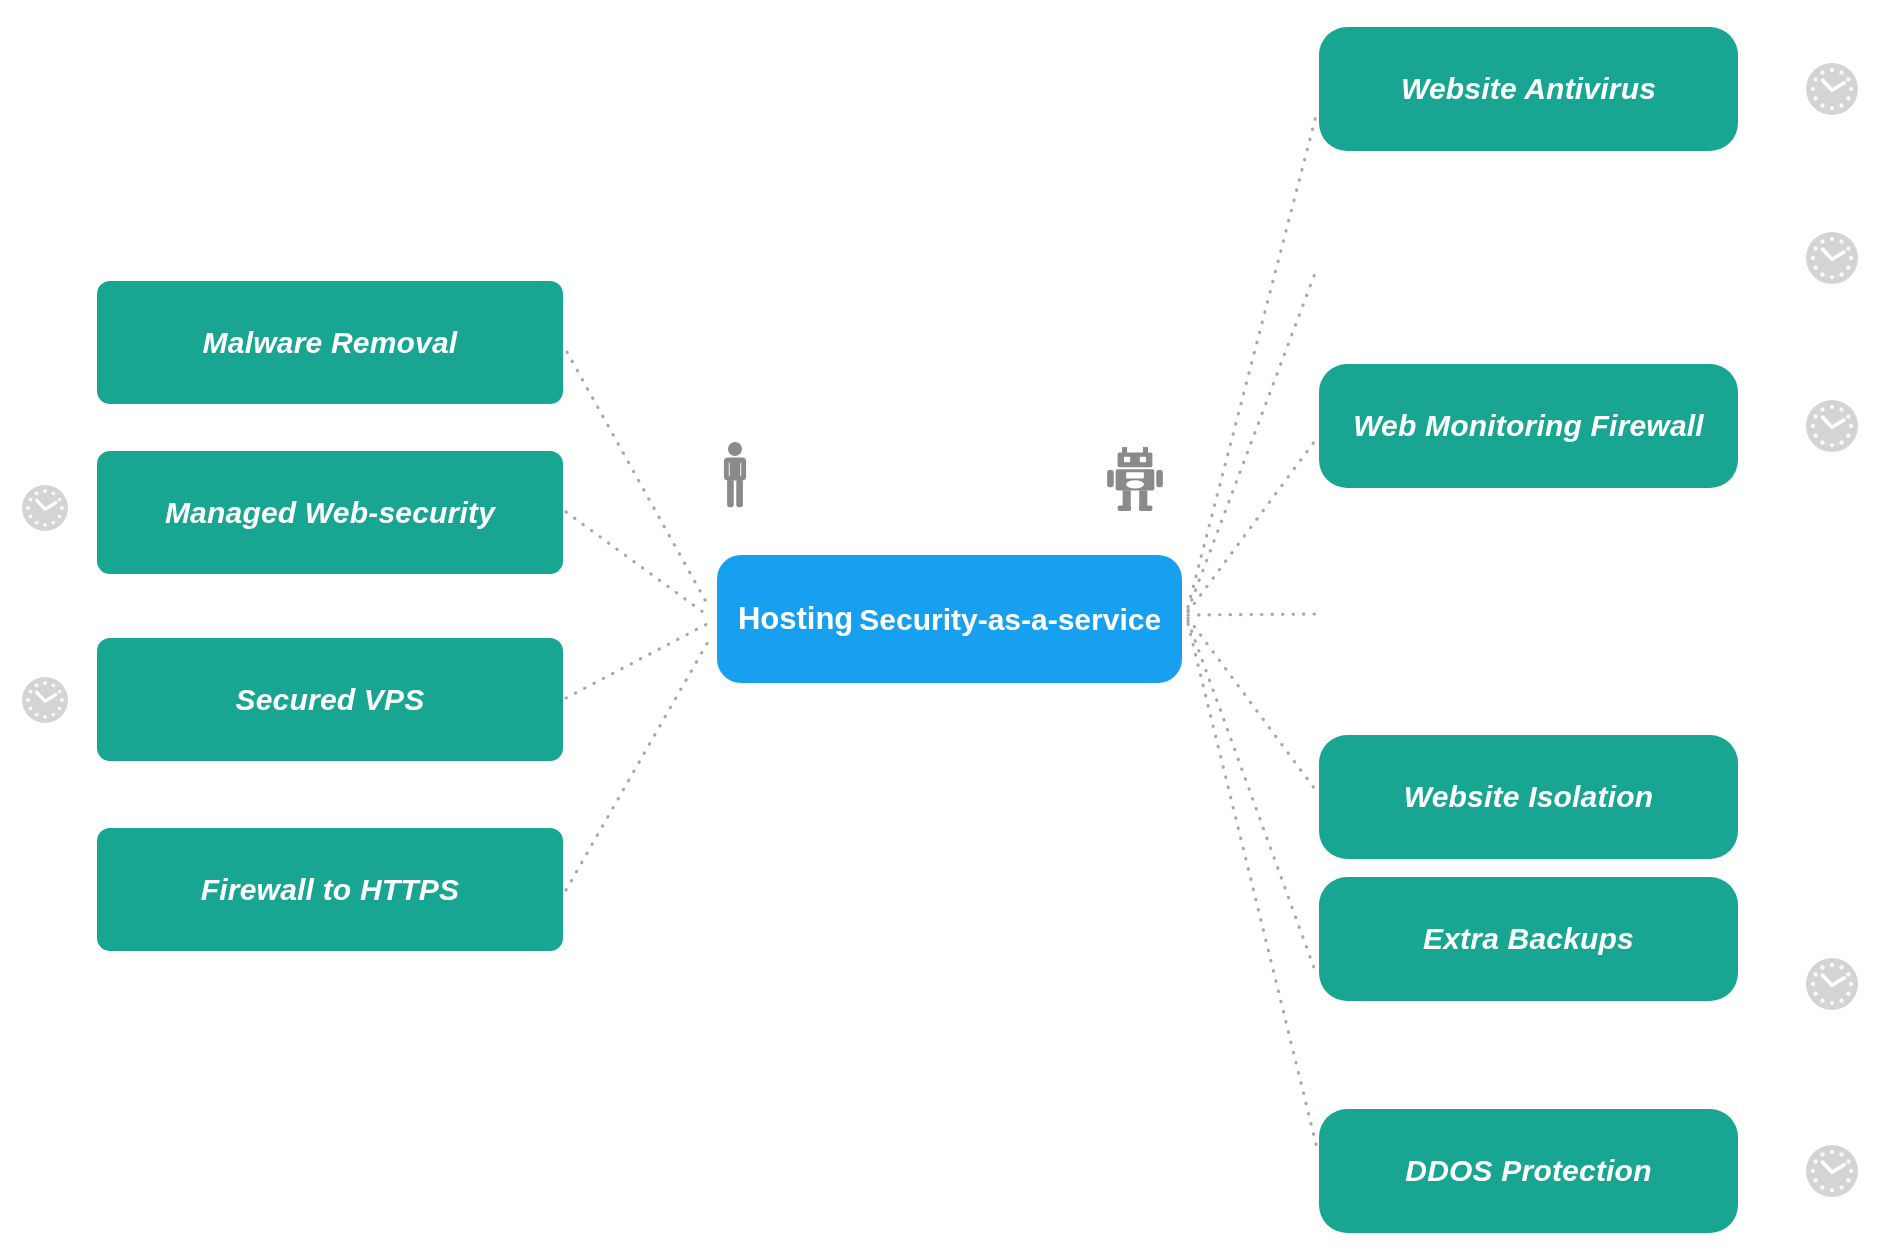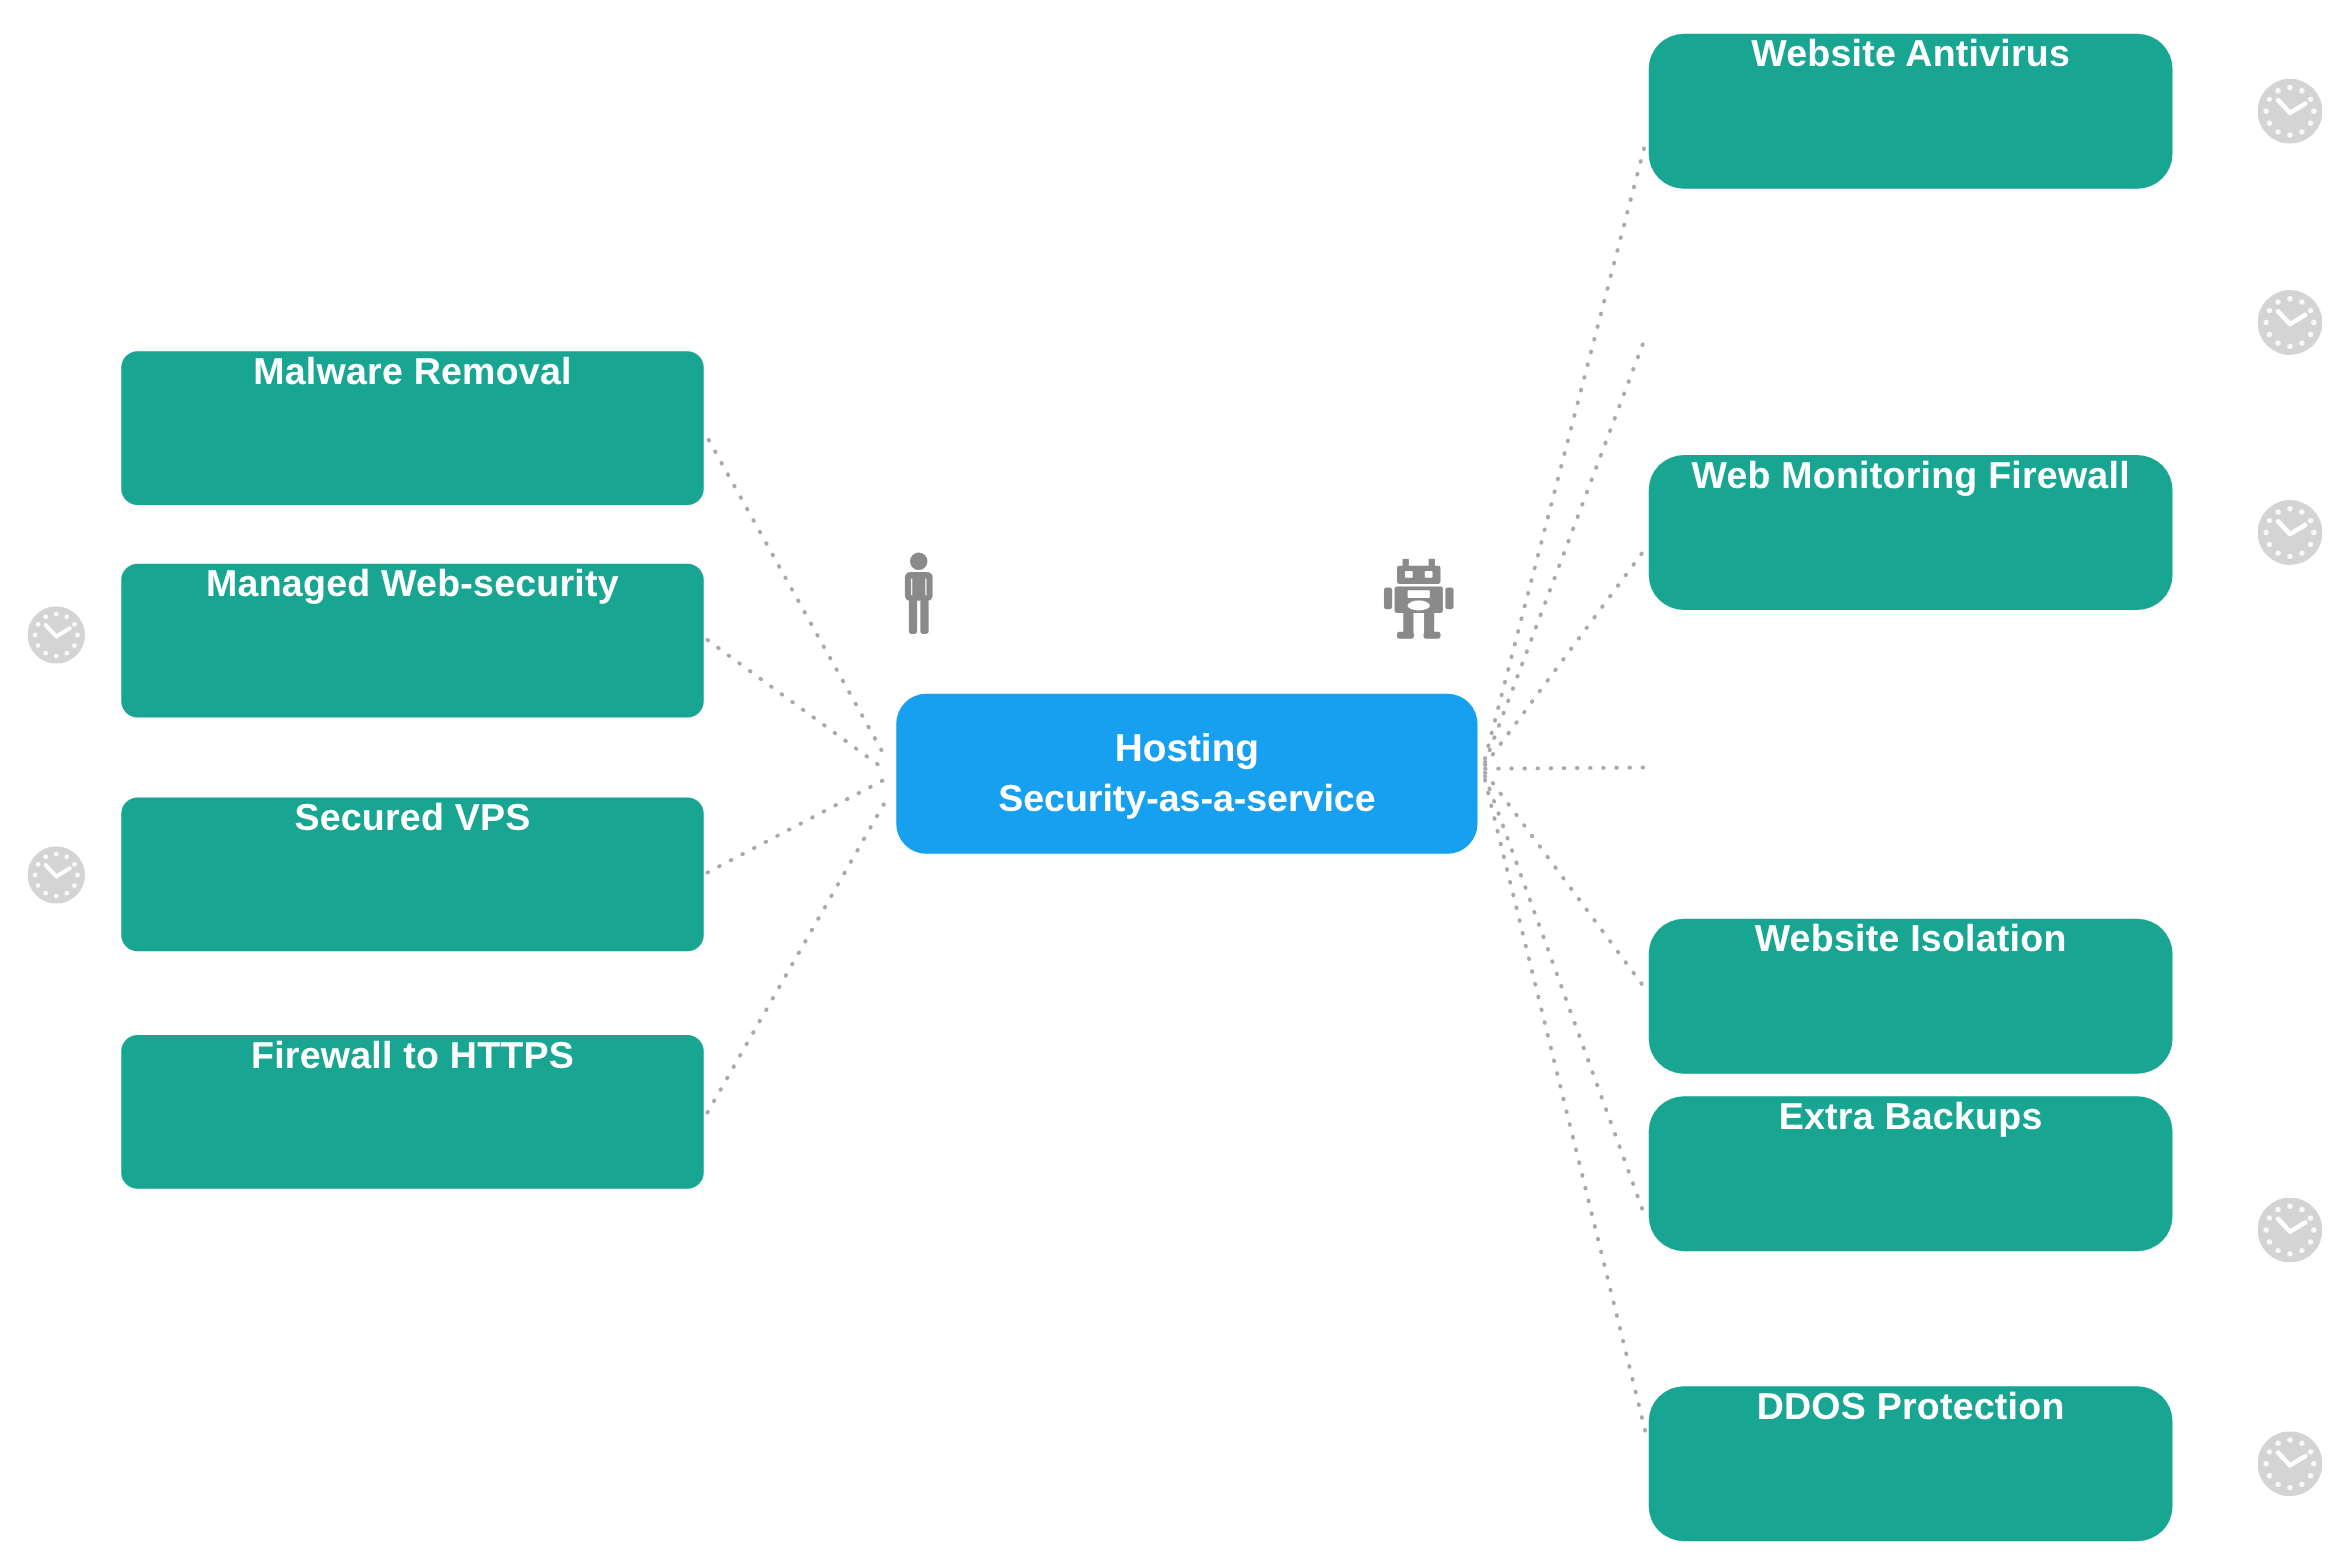--- a/index.html
+++ b/index.html
@@ -29,35 +29,36 @@
     stroke-width:3.1;
     stroke-dasharray:0.5 10;
     stroke-linecap:round;
     fill:none;
   }
   .node{
     position:absolute;
     background:var(--service-node);
     border-radius:28px;
     color:var(--label-text);
-    display:flex;align-items:flex-start;justify-content:center;
+    display:flex;align-items:center;justify-content:center;
     text-align:center;
     font-weight:bold;
     font-size:30px;
     letter-spacing:0.2px;
+    font-style:italic;
   }
   .node.left{left:97px;width:466px;height:123px;border-radius:13px;}
   .node.right{left:1319px;width:419px;height:124px;}
   .center-node{
     position:absolute;
     left:717px;top:555px;width:465px;height:128px;
     background:var(--center-node);
     border-radius:24px;
     color:var(--label-text);
-    display:flex;flex-direction:column;align-items:center;justify-content:center;
+    display:flex;flex-direction:row;align-items:center;justify-content:center;
     text-align:center;
     gap:6px;
   }
   .center-node .title{font-size:31px;font-weight:bold;line-height:1.1;}
   .center-node .subtitle{font-size:30px;font-weight:bold;line-height:1.1;}
   .clock{position:absolute;}
   .clock-face{fill:var(--clock-gray);}
   .clock-dot{fill:#ffffff;opacity:0.85;}
   .clock-hands{stroke:#ffffff;stroke-width:1.7;fill:none;stroke-linecap:round;stroke-linejoin:round;}
   .actor{fill:var(--actor-gray);}

